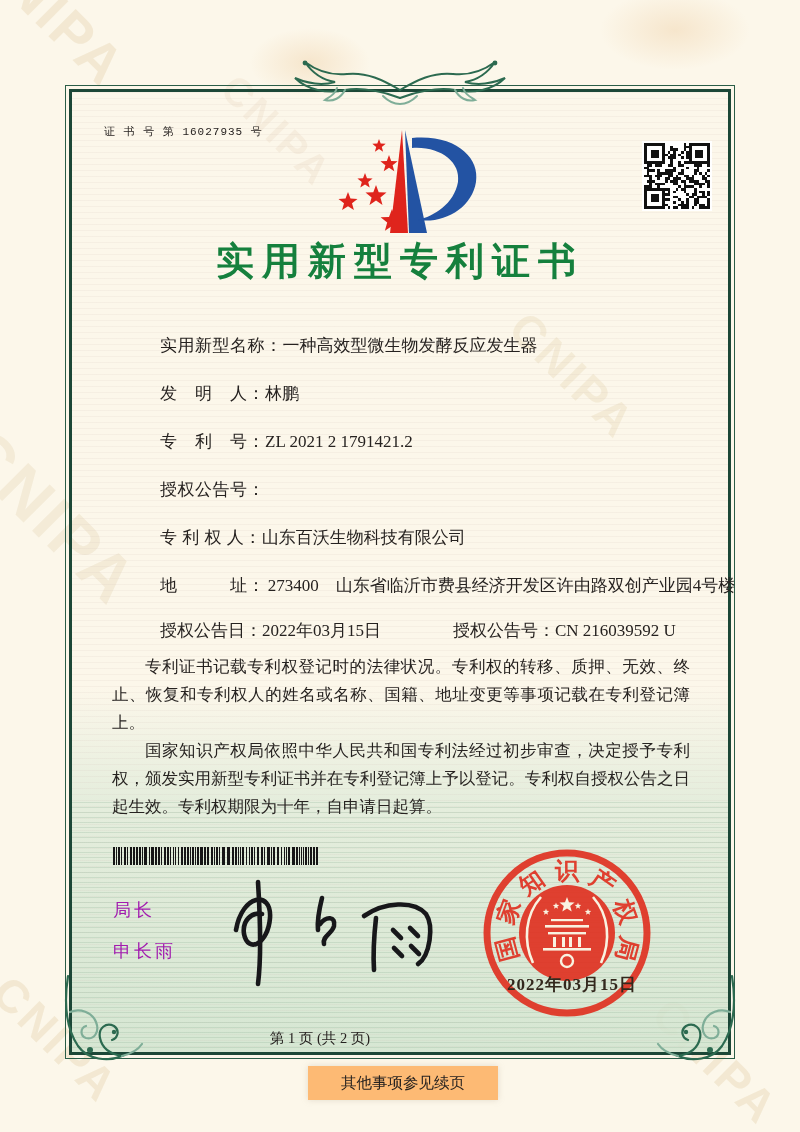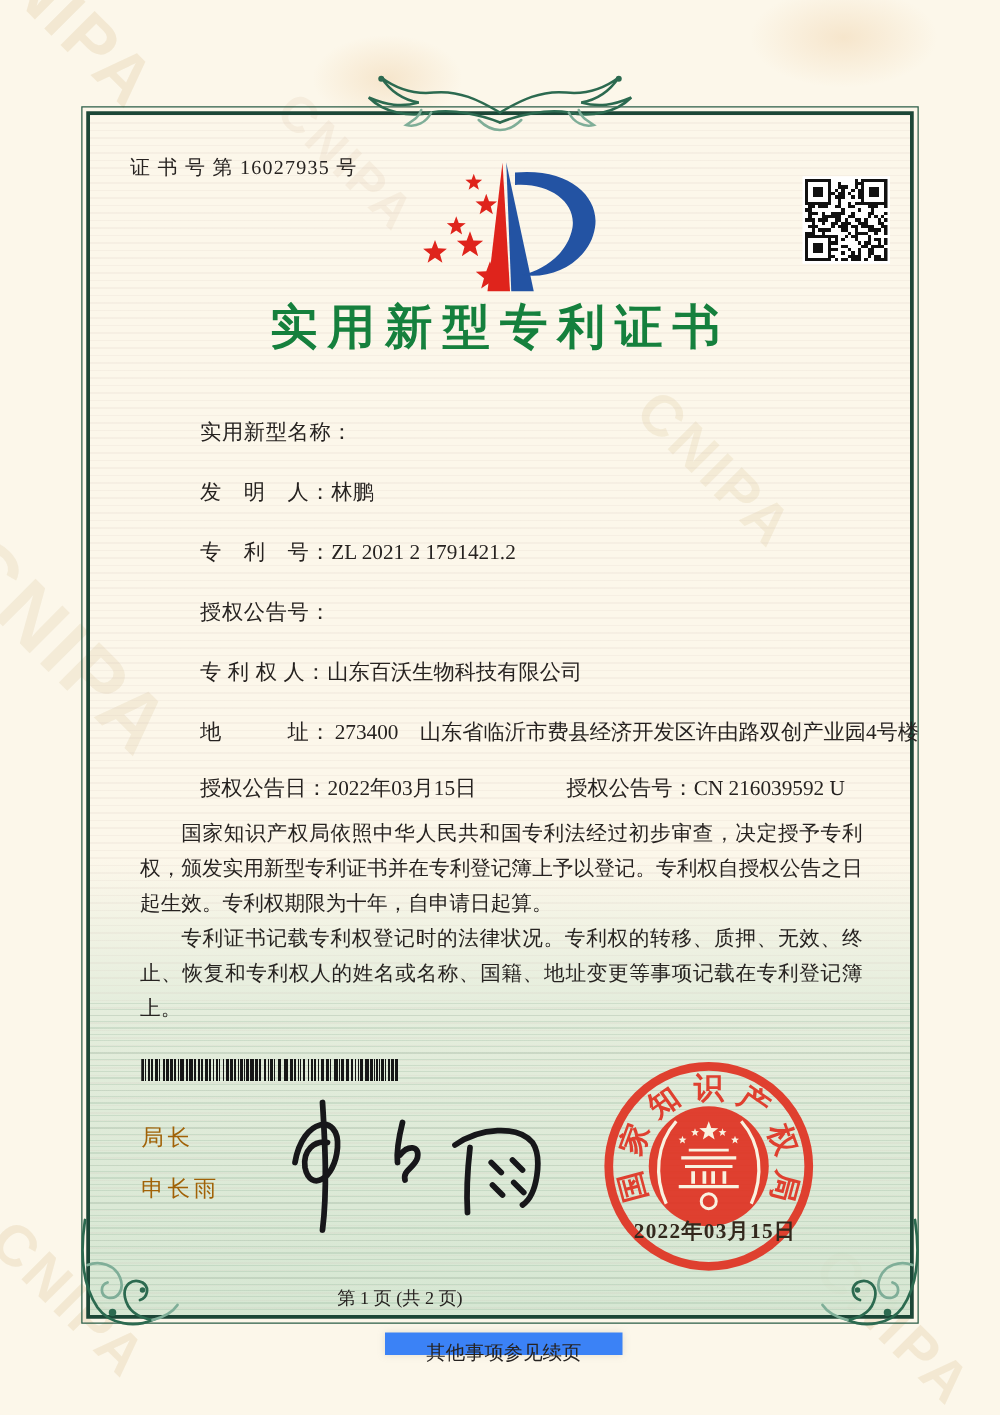--- a/index.html
+++ b/index.html
@@ -28,51 +28,51 @@
     background:
       repeating-linear-gradient(180deg,rgba(205,185,178,0.13) 0 1px,rgba(0,0,0,0) 1px 6px),
       linear-gradient(180deg,rgba(247,242,230,0.0) 0 62%,rgba(216,232,213,0.65) 74%,rgba(210,229,208,0.9) 100%);
   }
   .frame-inner::after{ 
     content:"";position:absolute;left:0;right:0;bottom:0;height:250px;
     background:repeating-linear-gradient(180deg,rgba(146,180,154,0.28) 0 1px,rgba(0,0,0,0) 1px 5px);
   }
   .content{position:absolute;left:0;top:0;width:800px;height:1132px;z-index:3;}
   
-  .cert-no{position:absolute;left:104px;top:124px;font-size:16px;letter-spacing:1px;}
+  .cert-no{position:absolute;left:104px;top:124px;font-size:11px;letter-spacing:1px;font-family:Liberation Mono, monospace;}
   .logo{position:absolute;left:332px;top:124px;}
   .qr{position:absolute;left:642px;top:141px;width:66px;height:66px;background:#fff;padding:2px;}
   .title{
     position:absolute;left:0;top:236px;width:800px;text-align:center;
     font-size:38px;font-weight:bold;letter-spacing:8px;color:#15803d;
   }
   
   .fields{position:absolute;left:113px;top:333px;width:578px;font-size:17px;margin-left:47px;}
   .row{display:flex;line-height:25px;margin-bottom:23px;}
   .row .lbl{flex:0 0 100px;white-space:nowrap;letter-spacing:0.5px;}
   .row .val{width:478px;}
   .grant{display:flex;line-height:25px;}
   .grant .pair2{margin-left:72px;}
   
   .paras{position:absolute;left:112px;top:653px;width:578px;font-size:16.5px;line-height:28px;text-align:justify;}
   .paras p{margin:0;text-indent:33px;}
   
   .barcode{position:absolute;left:113px;top:847px;width:210px;height:18px;}
   .signer{position:absolute;left:113px;top:898px;font-family:"Liberation Sans","DejaVu Sans",sans-serif;
-    font-size:18px;color:#a16207;}
+    font-size:18px;color:#a21caf;}
   .signer div{margin-bottom:17px;letter-spacing:3px;}
   .signature{position:absolute;left:218px;top:872px;}
   .seal{position:absolute;left:465px;top:831px;}
   .seal-date{
     position:absolute;left:467px;top:973px;width:210px;text-align:center;
     font-size:17px;letter-spacing:1px;color:#33281d;font-weight:bold;
   }
   .page-num{position:absolute;left:0;top:1029px;width:640px;text-align:center;font-size:14.5px;}
   .note{
-    position:absolute;left:308px;top:1066px;width:190px;height:18px;background:#3b82f6;
+    position:absolute;left:308px;top:1066px;width:190px;height:34px;background:#fdba74;
     text-align:center;line-height:34px;font-size:15.5px;box-shadow:0 0 6px rgba(180,170,150,0.35);
   }
   .flourish{position:absolute;z-index:4;}
   .topdragon{position:absolute;left:283px;top:54px;z-index:4;}
 </style>
 </head>
 <body>
 
 <div class="wm" style="left:-42px;top:-22px;font-size:56px;">CNIPA</div>
 <div class="wm" style="left:208px;top:108px;font-size:40px;color:rgba(226,206,176,0.22);">CNIPA</div>
@@ -340,20 +340,21 @@
         <rect x="23" y="24" width="1" height="1"></rect>
         <rect x="24" y="24" width="1" height="1"></rect>
       </g>
     </svg>
 
   <div class="title">实用新型专利证书</div>
 
   <div class="fields">
     <div class="row">
       <span class="lbl">实用新型名称：</span>
+      <span class="val">一种高效型微生物发酵反应发生器</span>
     </div>
     <div class="row">
       <span class="lbl">发　明　人：</span>
       <span class="val">林鹏</span>
     </div>
     <div class="row">
       <span class="lbl">专　利　号：</span>
       <span class="val">ZL 2021 2 1791421.2</span>
     </div>
     <div class="row">
@@ -369,22 +370,22 @@
     </div>
     <div class="grant">
       <span>授权公告日：</span>
       <span>2022年03月15日</span>
       <span class="pair2">授权公告号：</span>
       <span>CN 216039592 U</span>
     </div>
   </div>
 
   <div class="paras">
+    <p>专利证书记载专利权登记时的法律状况。专利权的转移、质押、无效、终止、恢复和专利权人的姓名或名称、国籍、地址变更等事项记载在专利登记簿上。</p>
     <p>国家知识产权局依照中华人民共和国专利法经过初步审查，决定授予专利权，颁发实用新型专利证书并在专利登记簿上予以登记。专利权自授权公告之日起生效。专利权期限为十年，自申请日起算。</p>
-    <p>专利证书记载专利权登记时的法律状况。专利权的转移、质押、无效、终止、恢复和专利权人的姓名或名称、国籍、地址变更等事项记载在专利登记簿上。</p>
   </div>
 
   <svg class="barcode" width="210" height="18" shape-rendering="crispEdges">
       <g id="bar-cells" fill="#161616">
         <rect x="0" y="0" width="2" height="18"></rect>
         <rect x="3" y="0" width="1" height="18"></rect>
         <rect x="5" y="0" width="2" height="18"></rect>
         <rect x="8" y="0" width="1" height="18"></rect>
         <rect x="11" y="0" width="2" height="18"></rect>
         <rect x="14" y="0" width="1" height="18"></rect>

